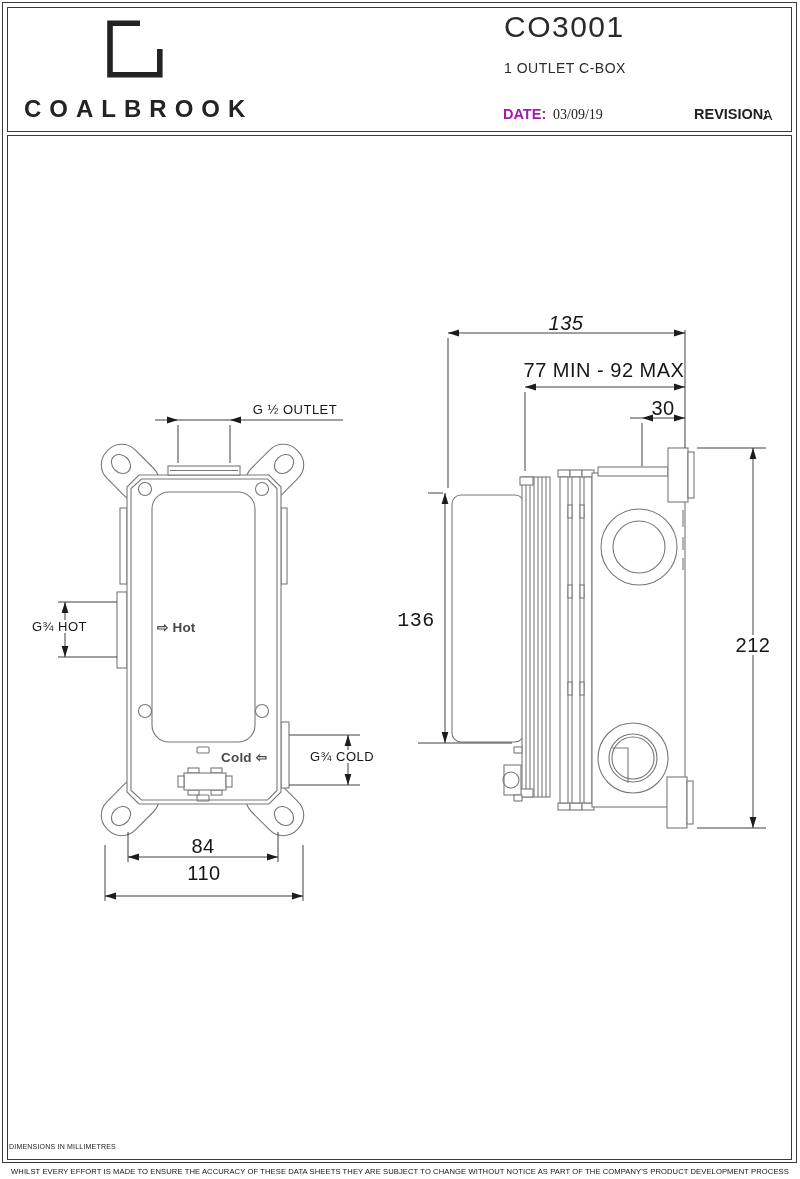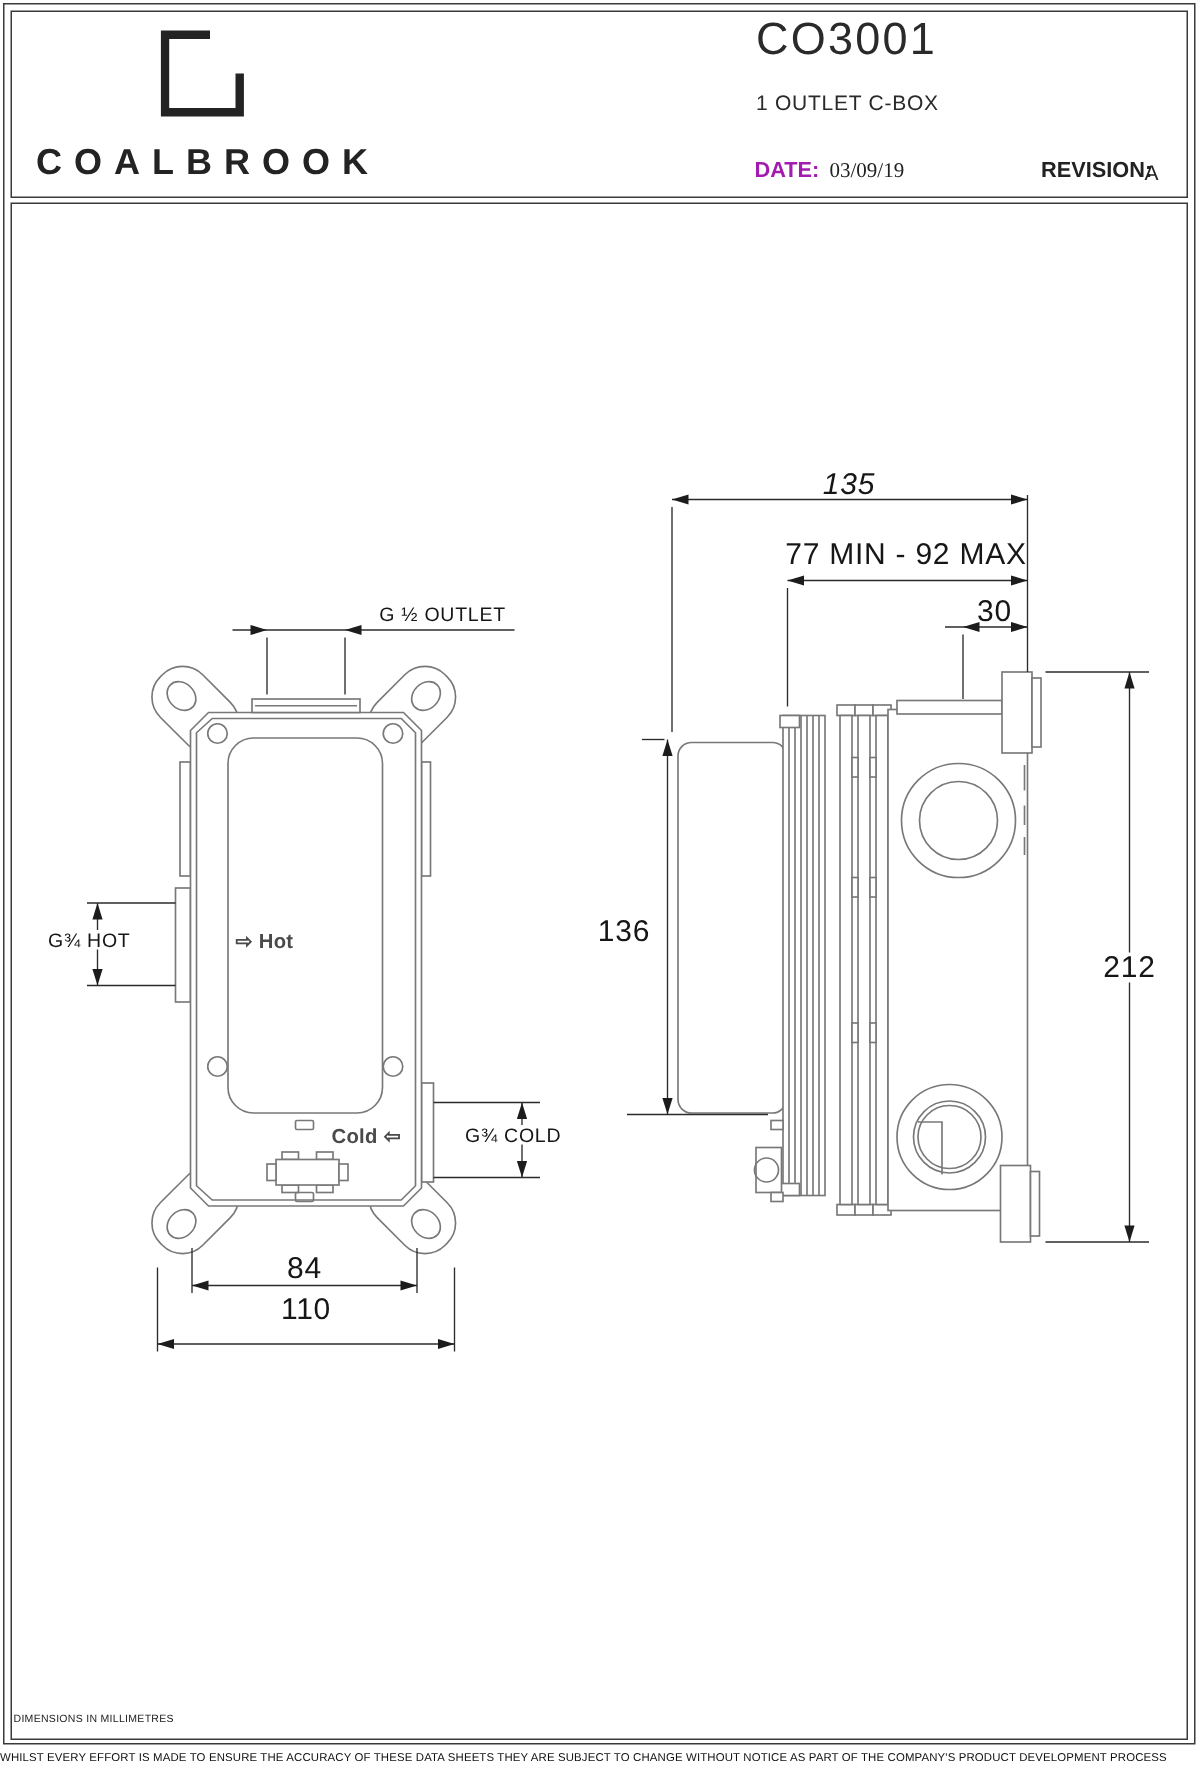--- a/index.html
+++ b/index.html
@@ -216,17 +216,17 @@
   <span>Cold</span>
   <span>⇦</span>
 </div>
 
 <div class="t dim ctr" style="left:203px; top:836px;">84</div>
 <div class="t dim ctr" style="left:204px; top:863px;">110</div>
 
 <div class="t dim ctr" style="left:566px; top:313px;font-style:italic;">135</div>
 <div class="t dim ctr" style="left:604px; top:360px;">77 MIN - 92 MAX</div>
 <div class="t dim ctr" style="left:663px; top:398px;">30</div>
-<div class="t dim ctr" style="left:416px; top:611px;">136</div>
+<div class="t dim ctr" style="left:416px; top:611px;font-family:Liberation Mono, monospace;">136</div>
 <div class="t dim ctr wbg" style="left:753px; top:635px;">212</div>
 
 <div class="t" style="left:9px; top:1143px; font-size:7px; letter-spacing:0.2px; color:#222;">DIMENSIONS IN  MILLIMETRES</div>
-<div class="t" style="left:0; top:1168px; width:728px; text-align:center; font-size:7.6px; letter-spacing:0.1px; color:#111; white-space:nowrap;">WHILST EVERY EFFORT IS MADE TO ENSURE THE ACCURACY OF THESE DATA SHEETS THEY ARE SUBJECT TO CHANGE WITHOUT NOTICE AS PART OF THE COMPANY'S PRODUCT DEVELOPMENT PROCESS</div>
+<div class="t" style="left:0; top:1168px; width:800px; text-align:center; font-size:7.6px; letter-spacing:0.1px; color:#111; white-space:nowrap;">WHILST EVERY EFFORT IS MADE TO ENSURE THE ACCURACY OF THESE DATA SHEETS THEY ARE SUBJECT TO CHANGE WITHOUT NOTICE AS PART OF THE COMPANY'S PRODUCT DEVELOPMENT PROCESS</div>
 
 </body></html>

